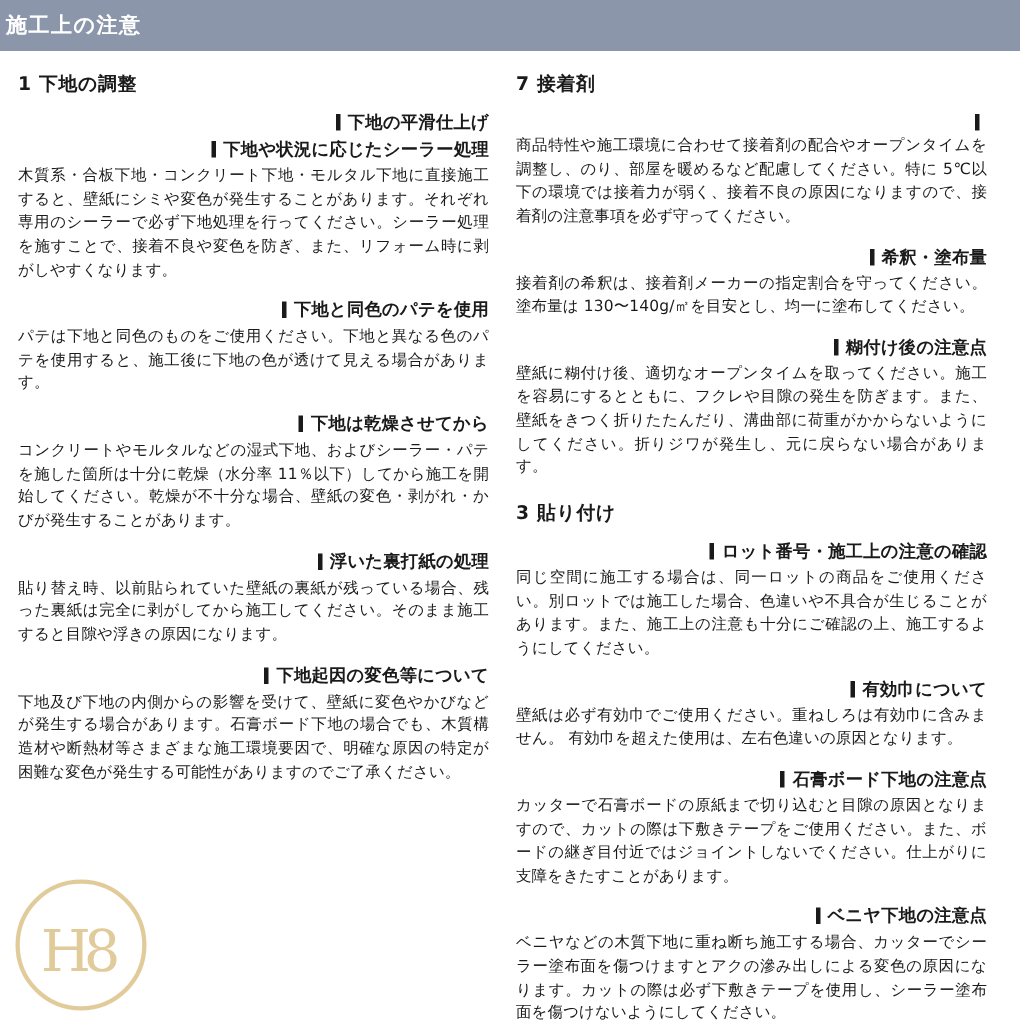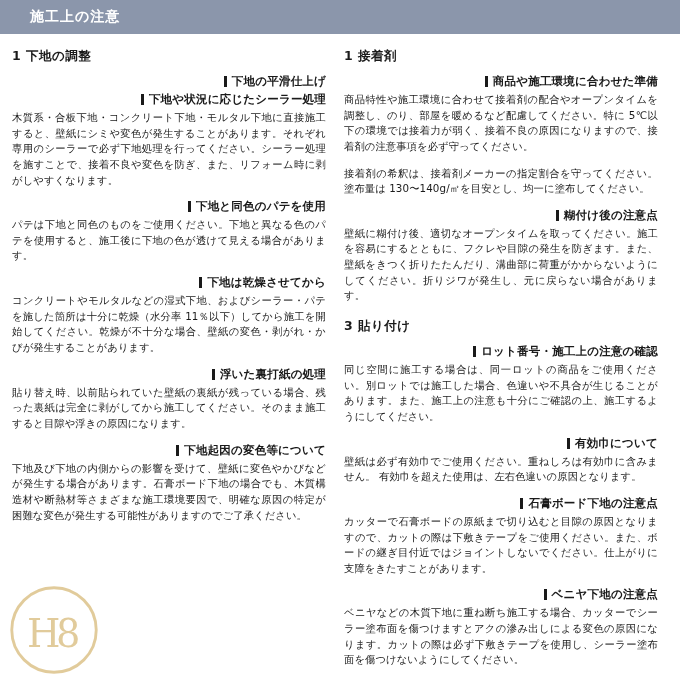--- a/index.html
+++ b/index.html
@@ -27,21 +27,21 @@
     height: 34px;
     background: #8b96ab;
     display: flex;
     align-items: center;
   }
   .header-title {
     font-size: 14px;
     font-weight: bold;
     color: #ffffff;
     letter-spacing: 1px;
-    padding-left: 30px;
+    padding-left: 4px;
     font-family: Liberation Mono, monospace;
   }
   
   .watermark {
     position: absolute;
     left: 6px;
     bottom: 2px;
     width: 96px;
     height: 96px;
     opacity: 0.55;
@@ -146,28 +146,31 @@
       <p class="body-text">貼り替え時、以前貼られていた壁紙の裏紙が残っている場合、残った裏紙は完全に剥がしてから施工してください。そのまま施工すると目隙や浮きの原因になります。</p>
 
       <div class="sub">
           <span class="bar"></span>
           <span>下地起因の変色等について</span>
         </div>
       <p class="body-text">下地及び下地の内側からの影響を受けて、壁紙に変色やかびなどが発生する場合があります。石膏ボード下地の場合でも、木質構造材や断熱材等さまざまな施工環境要因で、明確な原因の特定が困難な変色が発生する可能性がありますのでご了承ください。</p>
     </div>
 
     <div class="col">
-      <div class="sec-title">1 接着剤</div>
-
-      <div class="sub">
-          <span class="bar"></span>
-          <span>商品や施工環境に合わせた準備</span>
+      <div class="sec-title">7 接着剤</div>
+
+      <div class="sub">
+          <span class="bar"></span>
         </div>
       <p class="body-text">商品特性や施工環境に合わせて接着剤の配合やオープンタイムを調整し、のり、部屋を暖めるなど配慮してください。特に 5℃以下の環境では接着力が弱く、接着不良の原因になりますので、接着剤の注意事項を必ず守ってください。</p>
 
+      <div class="sub">
+          <span class="bar"></span>
+          <span>希釈・塗布量</span>
+        </div>
       <p class="body-text">接着剤の希釈は、接着剤メーカーの指定割合を守ってください。
 塗布量は 130〜140g/㎡を目安とし、均一に塗布してください。</p>
 
       <div class="sub">
           <span class="bar"></span>
           <span>糊付け後の注意点</span>
         </div>
       <p class="body-text">壁紙に糊付け後、適切なオープンタイムを取ってください。施工を容易にするとともに、フクレや目隙の発生を防ぎます。また、壁紙をきつく折りたたんだり、溝曲部に荷重がかからないようにしてください。折りジワが発生し、元に戻らない場合があります。</p>
 
       <div class="sec-title spaced">3 貼り付け</div>

